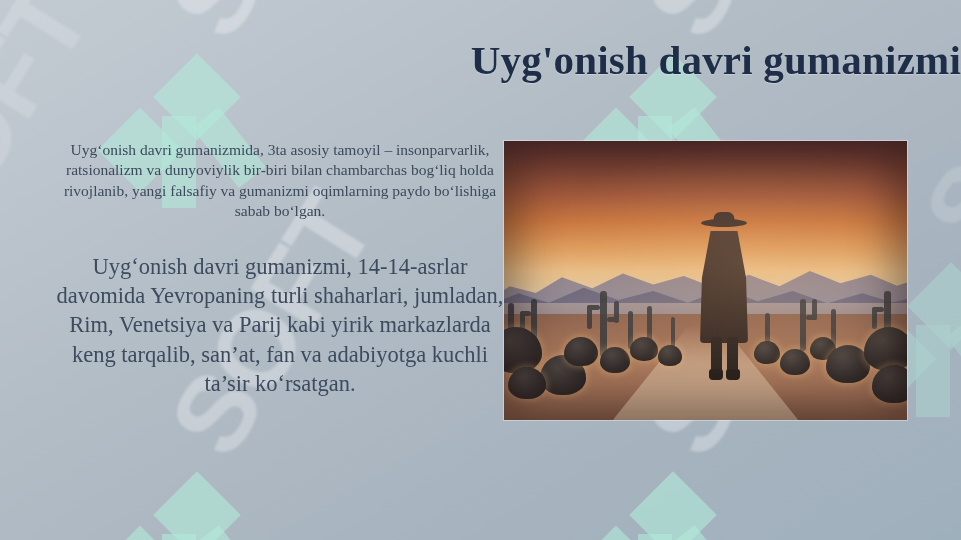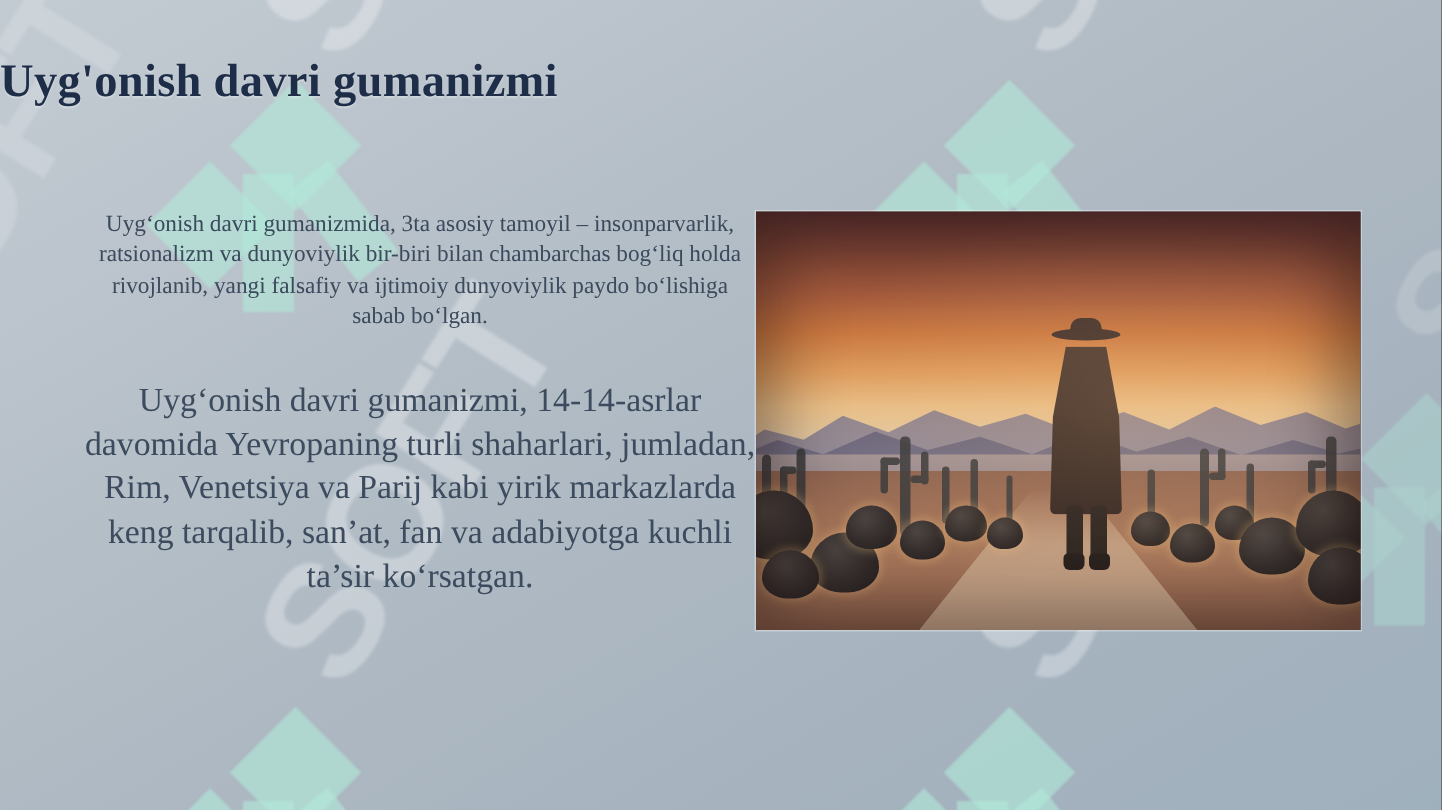--- a/index.html
+++ b/index.html
@@ -82,22 +82,22 @@
   .wm-d { left: 580px;  top: 404px; }
   .wm-e { left: -180px; top: 195px; opacity: 0.55; }
   .wm-f { left: 858px;  top: 195px; opacity: 0.55; }
 
   
   .title {
     position: absolute;
     left: 0;
     right: 0;
     top: 36px;
-    text-align: left;
-    font-size: 31px;
+    text-align: right;
+    font-size: 41px;
     font-weight: 700;
     color: #1e2d48;
     letter-spacing: 0.2px;
     text-shadow: 0 1px 1px rgba(255,255,255,0.30);
     font-family: Liberation Serif, serif;
   }
 
   
   .text-col {
     position: absolute;
@@ -334,21 +334,21 @@
           <span class="ch ch2"></span>
           <span class="ch ch3"></span>
           <span class="ch ch4"></span>
       </div>
     </div>
   </div>
 
   <div class="title">Uyg'onish davri gumanizmi</div>
 
   <div class="text-col">
-    <p class="para-small">Uyg‘onish davri gumanizmida, 3ta asosiy tamoyil – insonparvarlik, ratsionalizm va dunyoviylik bir-biri bilan chambarchas bog‘liq holda rivojlanib, yangi falsafiy va ijtimoiy dunyoviylik paydo bo‘lishiga sabab bo‘lgan.</p>
+    <p class="para-small">Uyg‘onish davri gumanizmida, 3ta asosiy tamoyil – insonparvarlik, ratsionalizm va dunyoviylik bir-biri bilan chambarchas bog‘liq holda rivojlanib, yangi falsafiy va gumanizmi oqimlarning paydo bo‘lishiga sabab bo‘lgan.</p>
     <p class="para-large">Uyg‘onish davri gumanizmi, 14-14-asrlar davomida Yevropaning turli shaharlari, jumladan, Rim, Venetsiya va Parij kabi yirik markazlarda keng tarqalib, san’at, fan va adabiyotga kuchli ta’sir ko‘rsatgan.</p>
   </div>
 
   <div class="photo-frame">
     <div class="photo" title="A lone figure in a wide-brimmed hat and long coat walks away down a sandy desert path at sunset, flanked by round barrel cacti and tall saguaros, with layered mountain ranges under an orange and maroon dusk sky.">
 
       <div class="sky"></div>
 
       <div class="mtn mtn-far"></div>
       <div class="mtn mtn-mid"></div>

